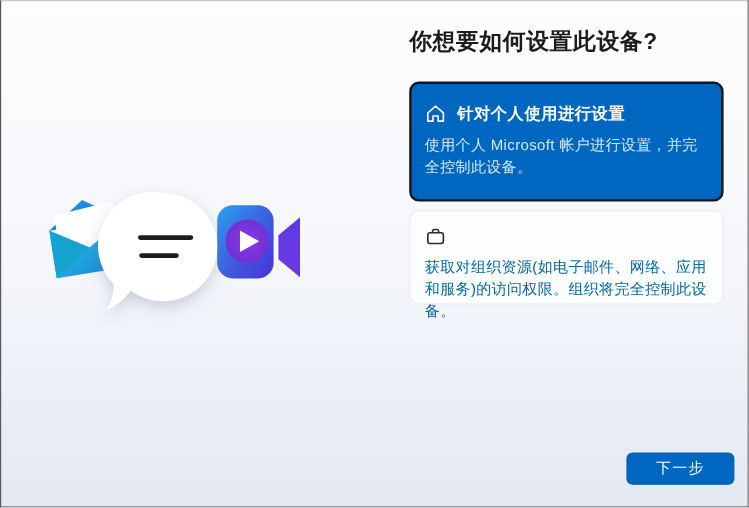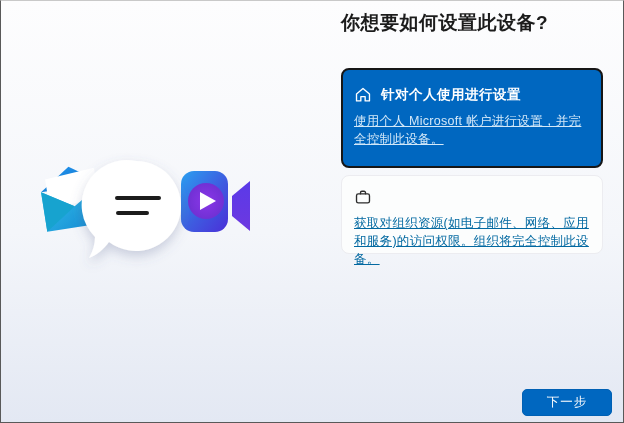--- a/index.html
+++ b/index.html
@@ -13,21 +13,21 @@
     width: 624px;
     height: 423px;
     border: 1px solid #595959;
     border-top-color: #c9c9c9;
     background: linear-gradient(180deg, #fdfdfe 0%, #f4f6fa 55%, #e3e8f3 100%);
     overflow: hidden;
   }
   .page-title {
     position: absolute;
     left: 340px;
-    top: 9px;
+    top: 21px;
     width: 270px;
     font-size: 19px;
     font-weight: 600;
     color: #1c1c1c;
     letter-spacing: 0.5px;
   }
   .illustration {
     position: absolute;
     left: 28px;
     top: 138px;
@@ -69,28 +69,27 @@
     font-weight: 700;
     letter-spacing: 0.5px;
   }
   .selected .option-title { color: #ffffff; }
   .unselected .option-title { color: #1b1b1b; }
   .option-desc {
     margin-top: 6px;
     font-size: 12.5px;
     line-height: 1.45;
     letter-spacing: 0.3px;
-    text-decoration: underline;
   }
   .selected .option-desc { color: #d3e8f8; }
   .unselected .option-desc { color: #0369a1; }
   .next-button {
     position: absolute;
     left: 521px;
-    top: 388px;
+    top: 376px;
     width: 90px;
     height: 27px;
     background: #0067c0;
     border: 1px solid #0060b4;
     border-radius: 5px;
     color: #ffffff;
     font-size: 12.5px;
     letter-spacing: 1px;
     display: flex;
     align-items: center;

